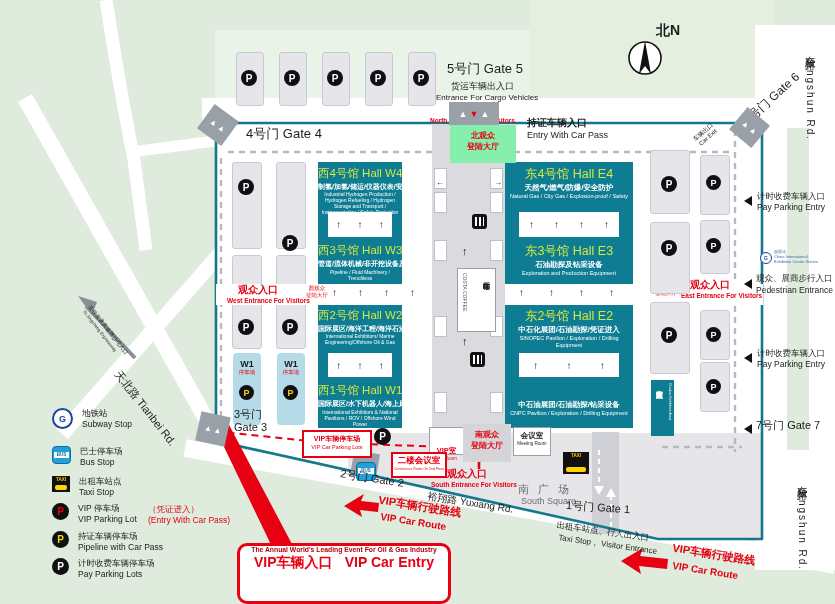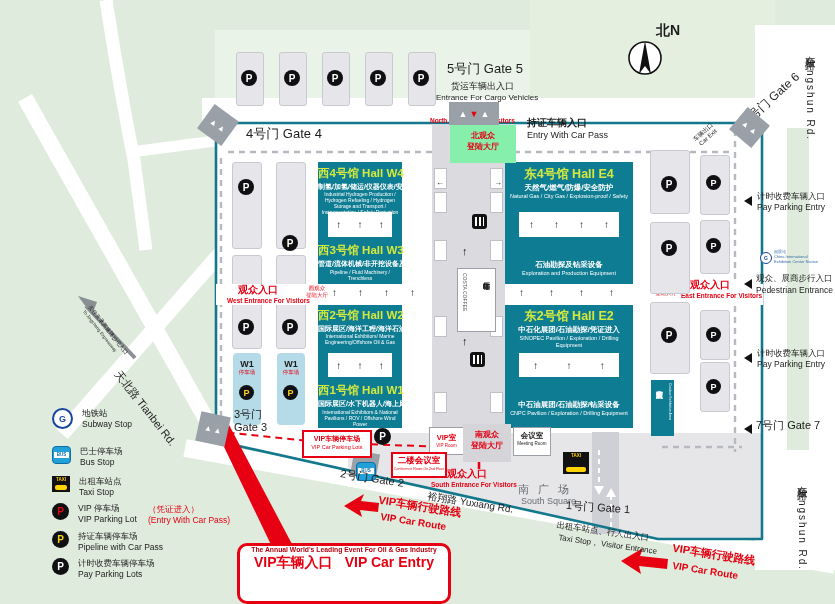--- a/index.html
+++ b/index.html
@@ -4,21 +4,21 @@
 <style>
   html,body{margin:0;padding:0;background:#fff}
   #stage{position:relative;width:835px;height:604px;overflow:hidden;
          font-family:"Liberation Sans",sans-serif;color:#1c1c1c}
   #stage svg.base{position:absolute;left:0;top:0}
   .t{position:absolute;white-space:nowrap;line-height:1.15}
   .b{font-weight:bold}
   .red{color:#e60012}
   .vt{writing-mode:vertical-rl}
   .hall{position:absolute;background:#0e7c93}
-  .hall .ttl{position:absolute;left:0;width:100%;text-align:center;color:#d3e93d;font-weight:bold;font-size:12px;white-space:nowrap}
+  .hall .ttl{position:absolute;left:0;width:100%;text-align:center;color:#d3e93d;font-weight:normal;font-size:12px;white-space:nowrap}
   .hall .hcn{position:absolute;left:0;width:100%;text-align:center;color:#fff;font-weight:bold;font-size:7.5px;white-space:nowrap}
   .hall .hen{position:absolute;left:2px;right:2px;text-align:center;color:#fff;font-size:5.5px;line-height:1.2;white-space:normal}
   .conn{position:absolute;background:#fff;display:flex;align-items:center;justify-content:space-around;color:#111;font-weight:bold;font-size:10px}
   .park{position:absolute;background:#e6e6ea;border:1px solid #c9c9d1;border-radius:3px}
   .pb{position:absolute;background:#101013;border-radius:50%;display:flex;align-items:center;justify-content:center;font-weight:bold;font-family:"Liberation Sans",sans-serif}
   .slot{position:absolute;width:11px;height:19px;background:#fff;border:1px solid #bfbfc7}
   .gd{position:absolute;background:#99a0a8;display:flex;align-items:center;justify-content:center;gap:2px;color:#fff;font-size:8px}
   .esc{position:absolute;width:15px;height:15px;background:#111;border-radius:3px;display:flex;align-items:center;justify-content:center}
   .esc i{display:block;width:9px;height:9px;background:repeating-linear-gradient(90deg,#fff 0 2px,#111 2px 4px)}
   .tri-l{position:absolute;width:0;height:0;border-top:5px solid transparent;border-bottom:5px solid transparent;border-right:8px solid #111}
@@ -215,20 +215,21 @@
   <div class="hall" style="left:505px;top:162px;width:128px;height:266px">
     <div class="ttl" style="top:4px;font-size:12.5px">东4号馆 Hall E4</div>
     <div class="hcn" style="top:21px;font-size:7.5px">天然气/燃气/防爆/安全防护</div>
     <div class="hen" style="top:31px;font-size:5.5px">Natural Gas / City Gas / Explosion-proof / Safety</div>
     <div class="conn" style="left:14px;top:50px;width:100px;height:25px">
       <span class="arrow-up">↑</span>
         <span class="arrow-up">↑</span>
         <span class="arrow-up">↑</span>
         <span class="arrow-up">↑</span>
     </div>
+    <div class="ttl" style="top:81px;font-size:12.5px">东3号馆 Hall E3</div>
     <div class="hcn" style="top:98px;font-size:7.5px">石油勘探及钻采设备</div>
     <div class="hen" style="top:108px;font-size:5.5px">Exploration and Production Equipment</div>
     <div class="ttl" style="top:146px;font-size:12.5px">东2号馆 Hall E2</div>
     <div class="hcn" style="top:163px;font-size:7.5px">中石化展团/石油勘探/凭证进入</div>
     <div class="hen" style="top:173px;font-size:5.5px">SINOPEC Pavilion / Exploration / Drilling Equipment</div>
     <div class="conn" style="left:14px;top:191px;width:100px;height:24px">
       <span class="arrow-up">↑</span>
         <span class="arrow-up">↑</span>
         <span class="arrow-up">↑</span>
     </div>
@@ -338,21 +339,21 @@
   <div class="t" style="left:756px;top:274px;font-size:8.5px">观众、展商步行入口</div>
   <div class="t" style="left:756px;top:286px;font-size:8.5px">Pedestrian Entrance</div>
   <div class="tri-l" style="left:744px;top:353px"></div>
   <div class="t" style="left:757px;top:349px;font-size:8.5px">计时收费车辆入口</div>
   <div class="t" style="left:757px;top:360px;font-size:8.5px">Pay Parking Entry</div>
   <div class="tri-l" style="left:744px;top:424px"></div>
   <div class="t" style="left:756px;top:419px;font-size:11px">7号门 Gate 7</div>
   <div class="t vt" style="left:796px;top:478px;font-size:10px;letter-spacing:2px">京顺路 Jingshun Rd.</div>
 
   <div class="wbox" style="left:429px;top:427px;width:33px;height:26px">
-    <div class="red b" style="font-size:7.5px;margin-top:5px">VIP室</div>
+    <div class="red b" style="font-size:7.5px;margin-top:18px">VIP室</div>
     <div class="red" style="font-size:4.5px">VIP Room</div>
   </div>
   <div style="position:absolute;left:463px;top:424px;width:48px;height:38px;background:#d4d4d9;text-align:center">
     <div class="red b" style="font-size:8px;margin-top:5px">南观众</div>
     <div class="red b" style="font-size:8px">登陆大厅</div>
   </div>
   <div class="wbox" style="left:513px;top:427px;width:36px;height:27px">
     <div class="b" style="font-size:7.5px;margin-top:3px">会议室</div>
     <div style="font-size:4.5px">Meeting Room</div>
   </div>

